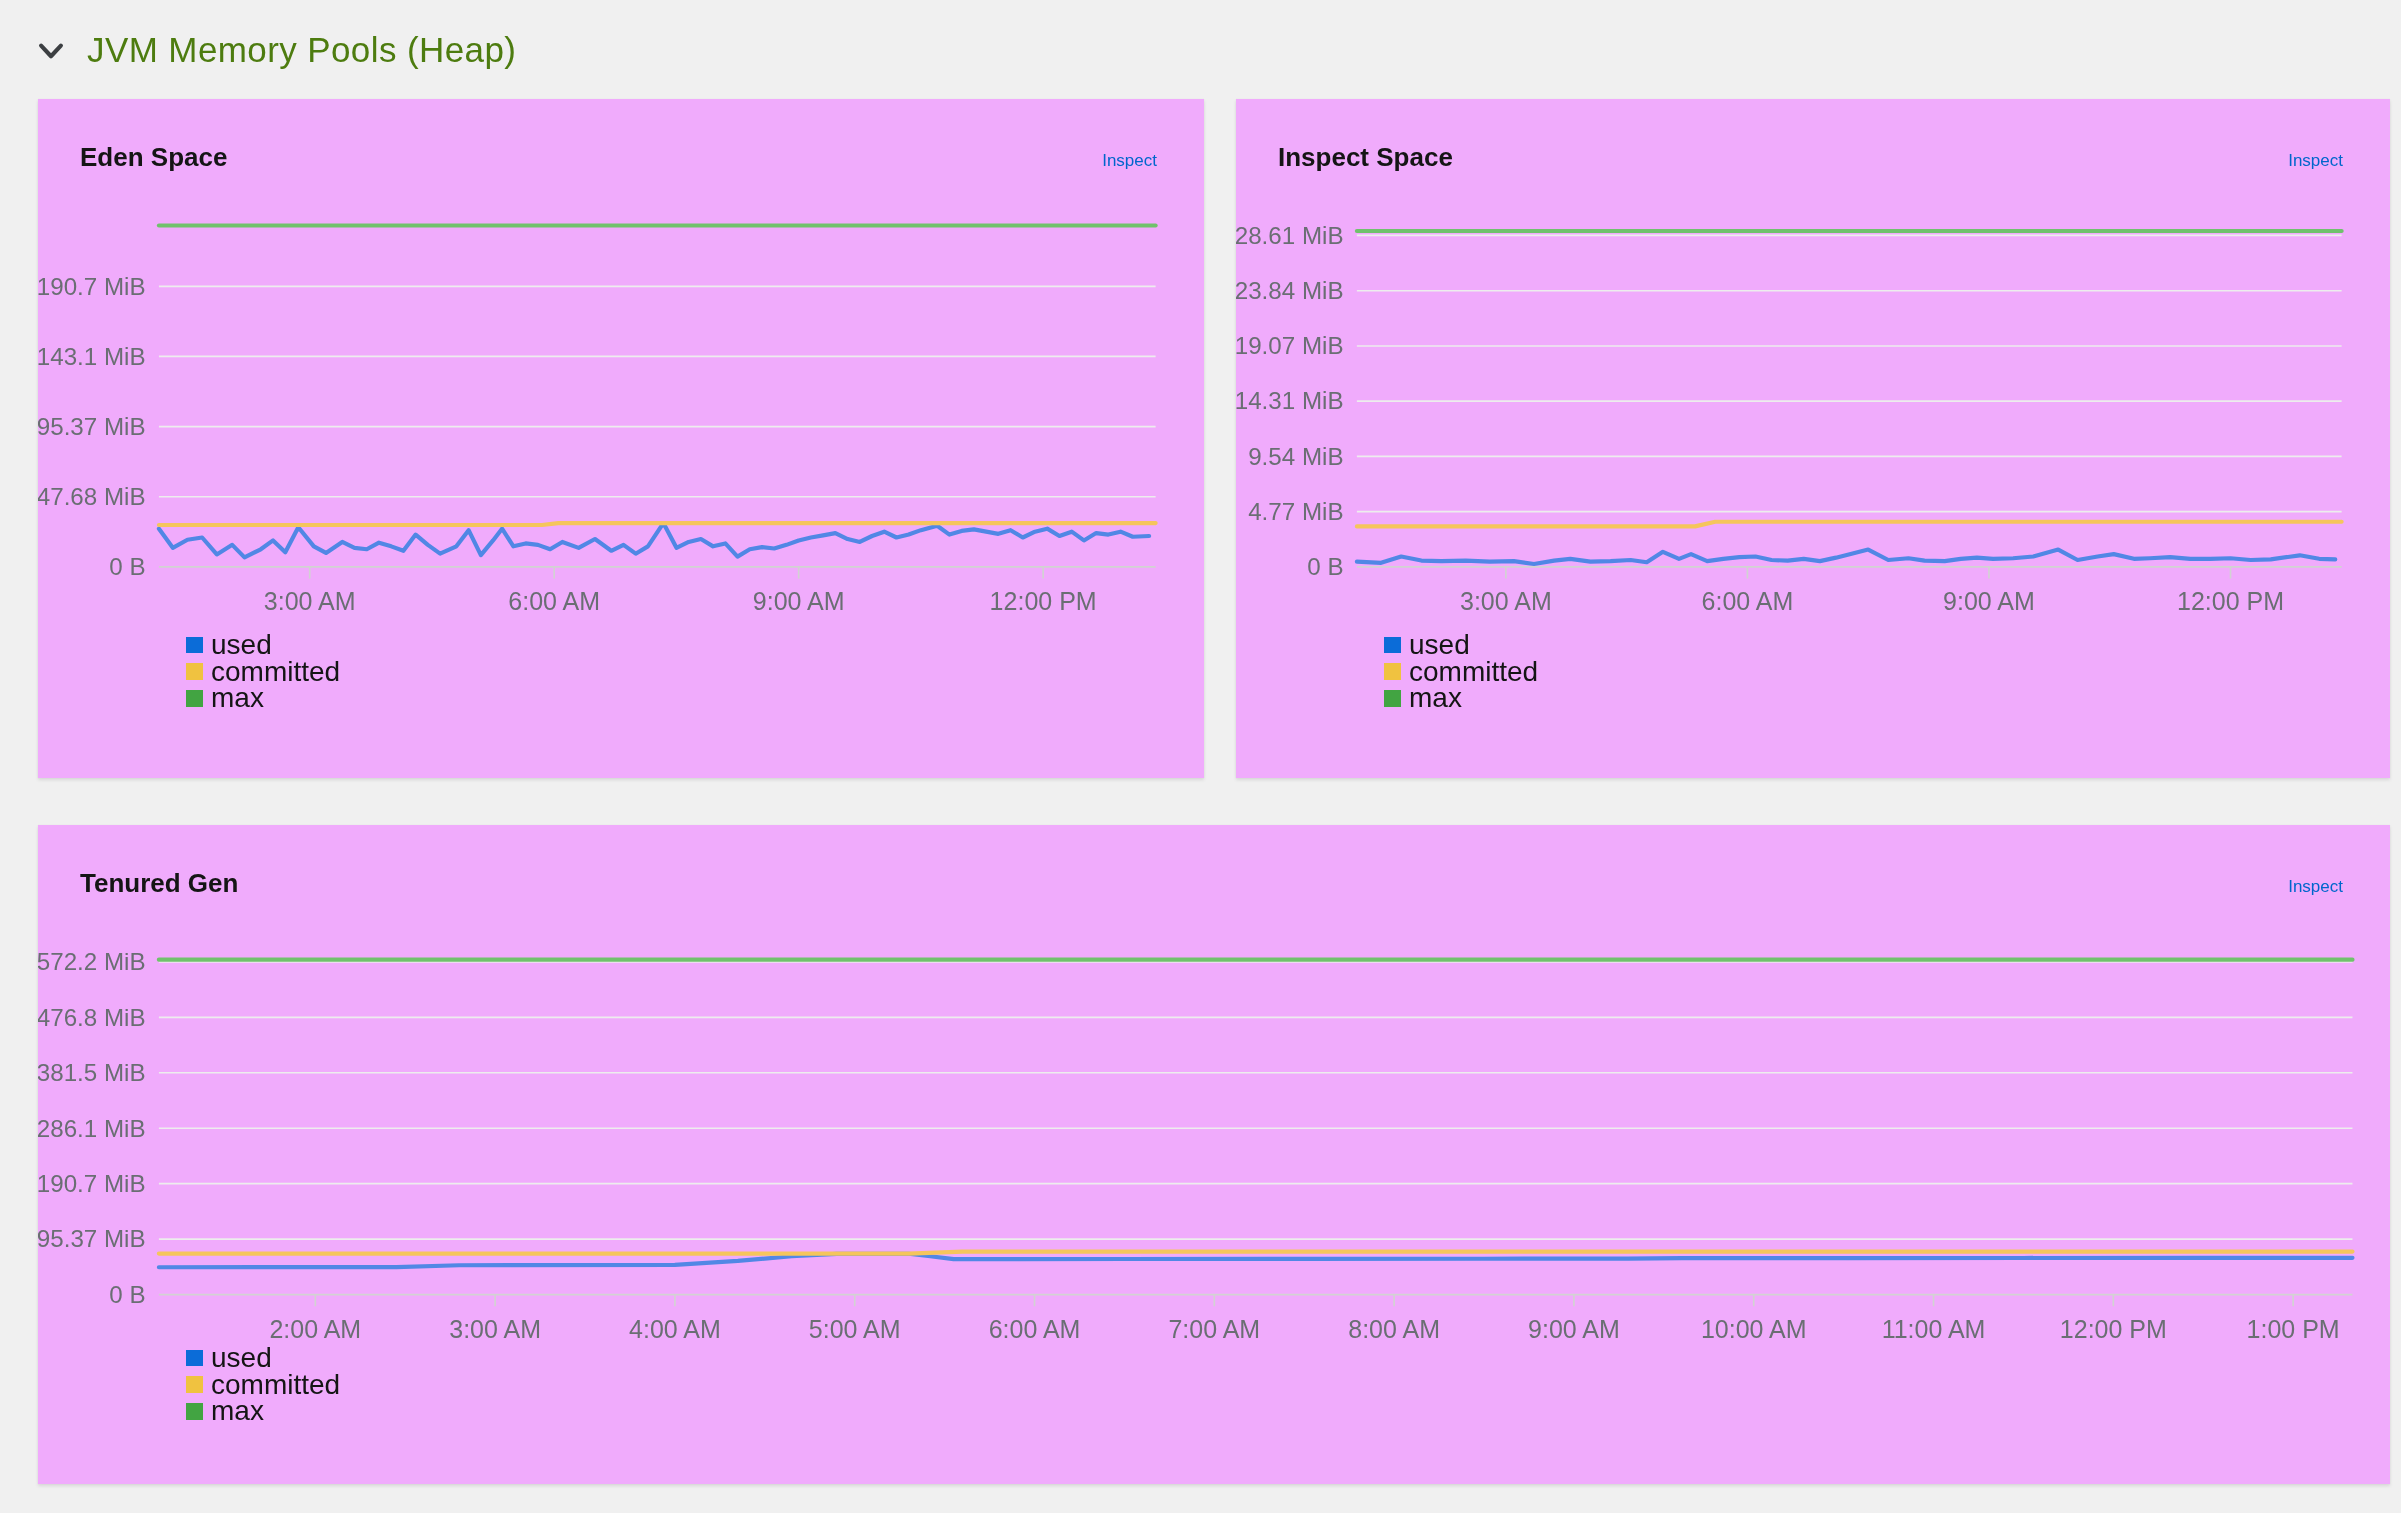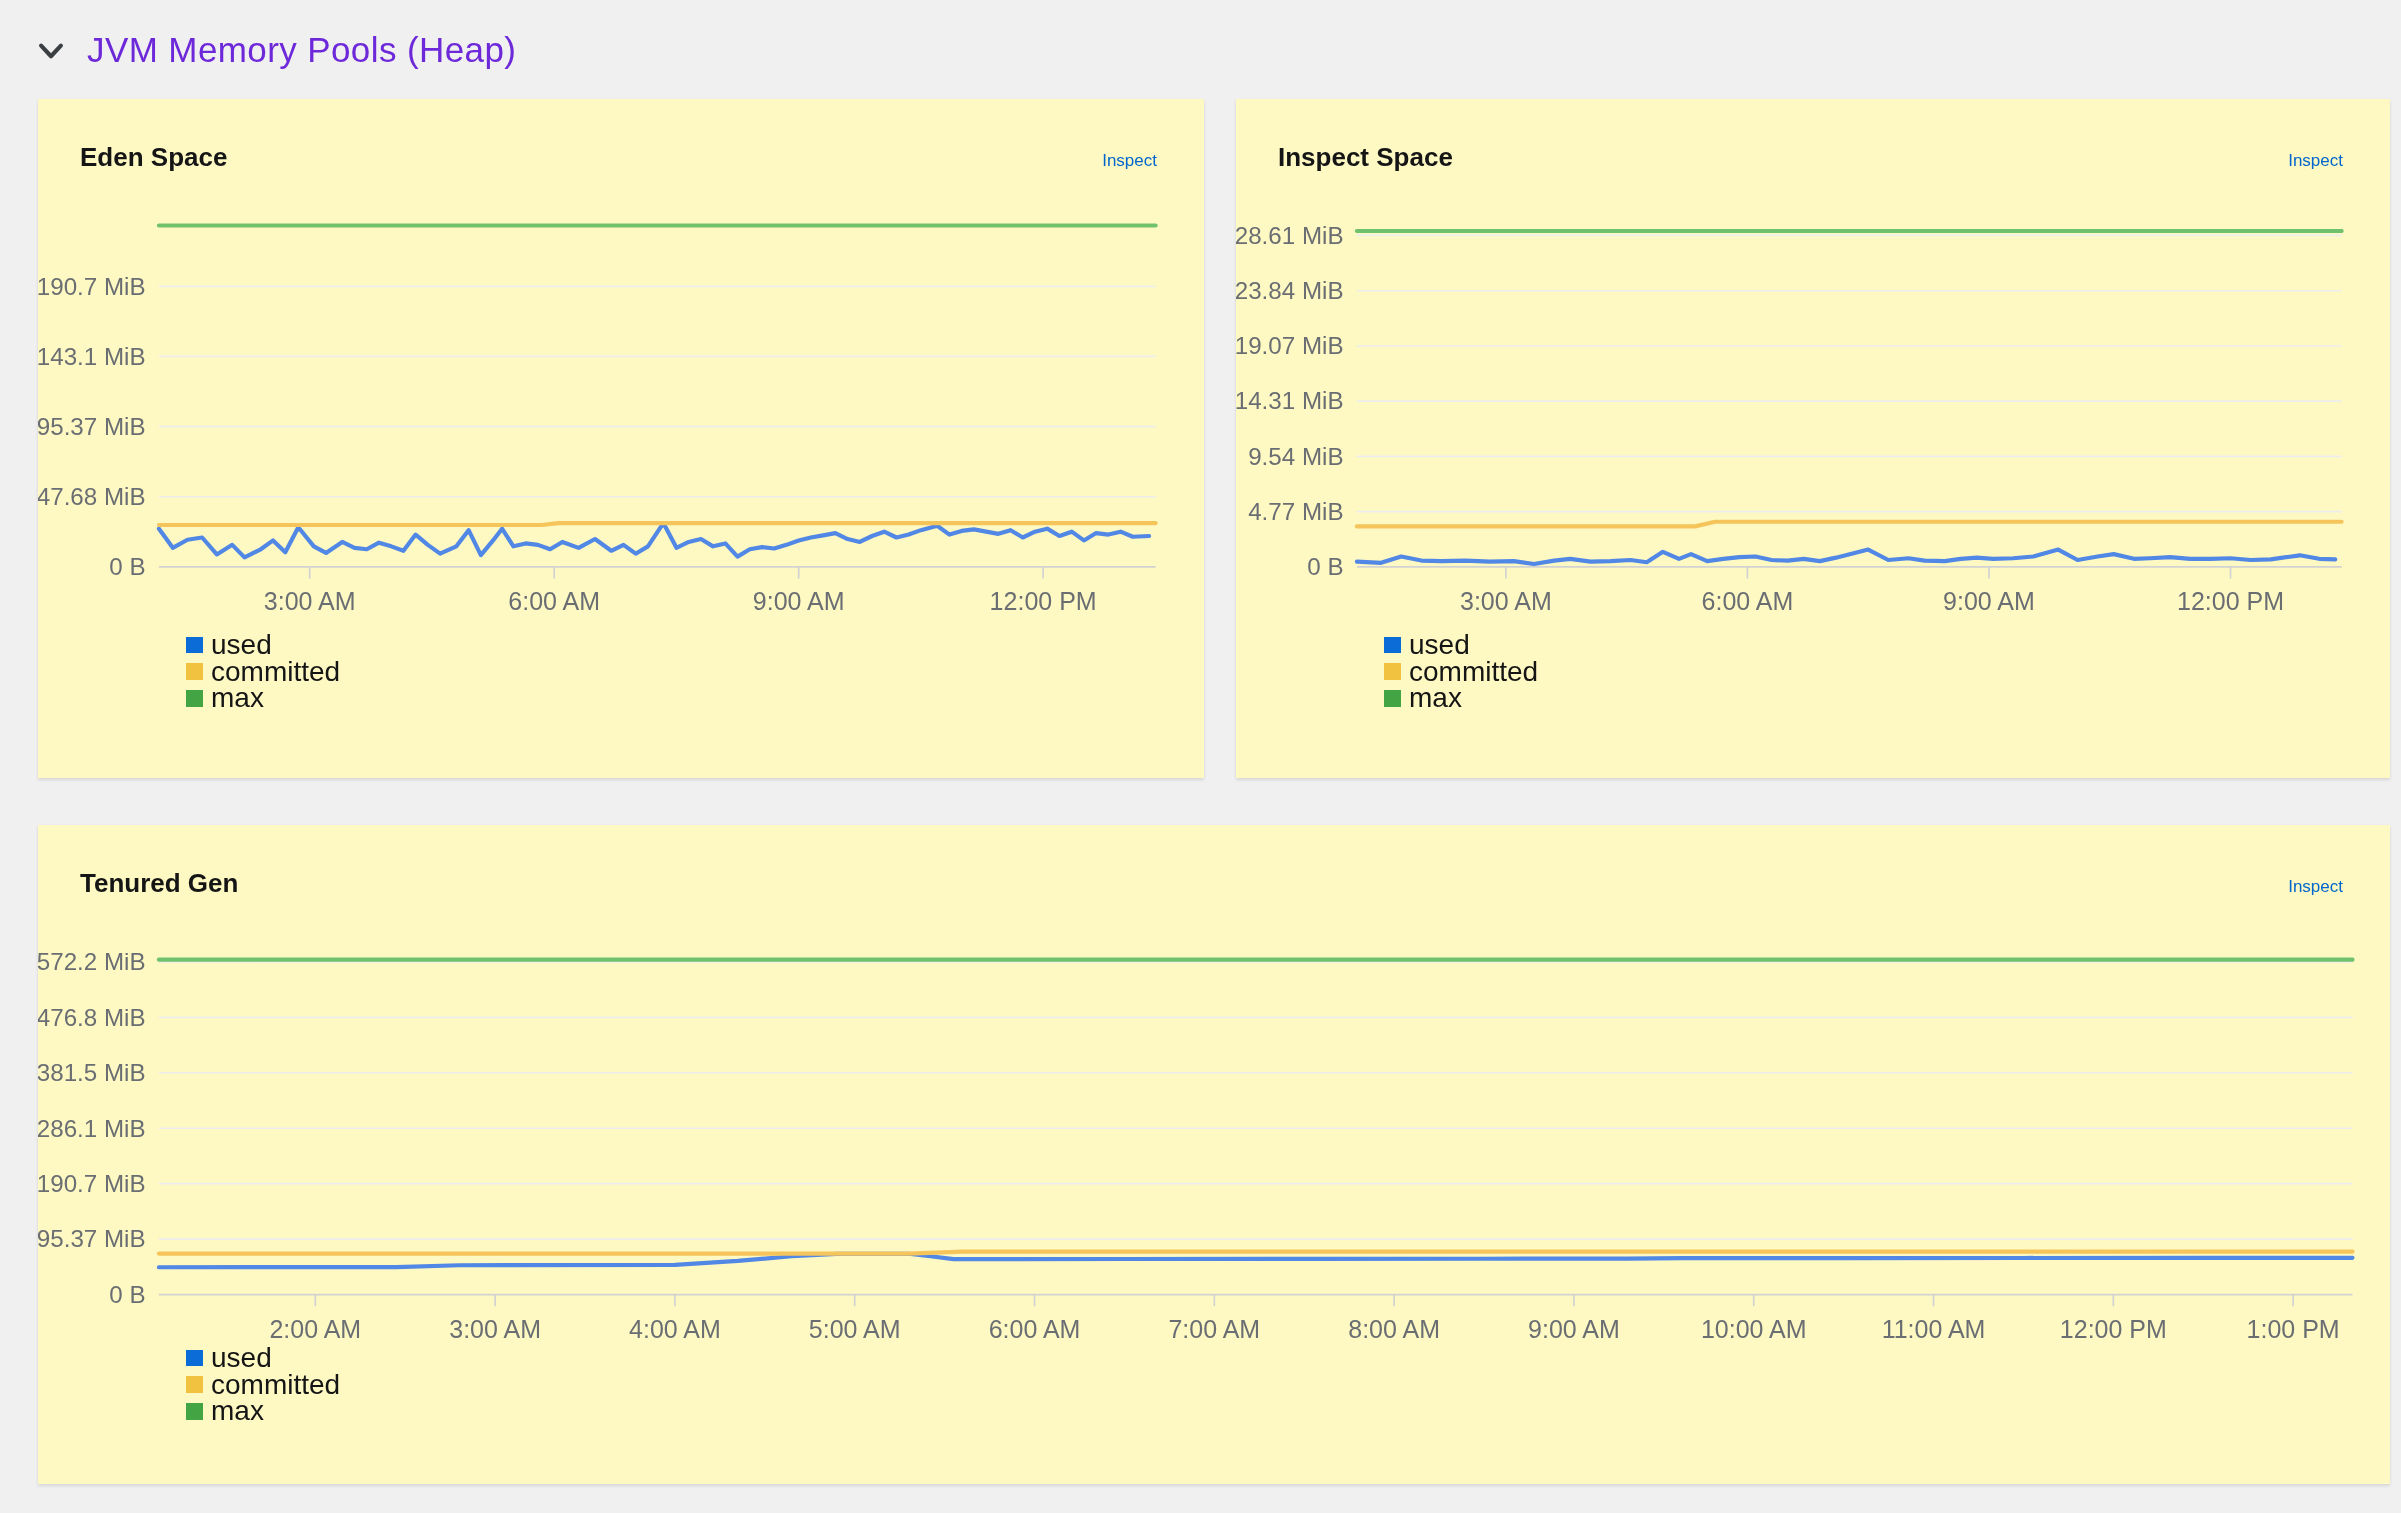--- a/index.html
+++ b/index.html
@@ -8,24 +8,24 @@
     background:#f0f0f0;
     font-family:"Liberation Sans",sans-serif;
     -webkit-font-smoothing:antialiased;
   }
   .section-header{
     position:absolute;left:37px;top:30px;
     display:flex;align-items:center;gap:22px;
   }
   .section-header .chev{width:28px;height:25px;display:block;}
   .section-title{
-    font-size:35px;color:#6d28d9;font-weight:400;letter-spacing:0.4px;text-align:right;
+    font-size:35px;color:#4d7c0f;font-weight:400;letter-spacing:0.4px;text-align:right;
   }
   .panel{
-    position:absolute;background:#fef9c3;
+    position:absolute;background:#f0abfc;
     box-shadow:0 1.7px 3.3px rgba(0,0,0,0.10), 0 0 0.8px rgba(0,0,0,0.08);
   }
   #panel-eden{left:38px;top:99px;width:1166px;height:679px;}
   #panel-survivor{left:1236px;top:99px;width:1154px;height:679px;}
   #panel-tenured{left:38px;top:813px;width:2352px;height:659px;margin-top:12px;}
   .panel-head{
     position:absolute;left:42px;right:47px;top:43px;
     display:flex;justify-content:space-between;align-items:baseline;
   }
   .panel-title{font-size:26px;font-weight:700;color:#151515;}

